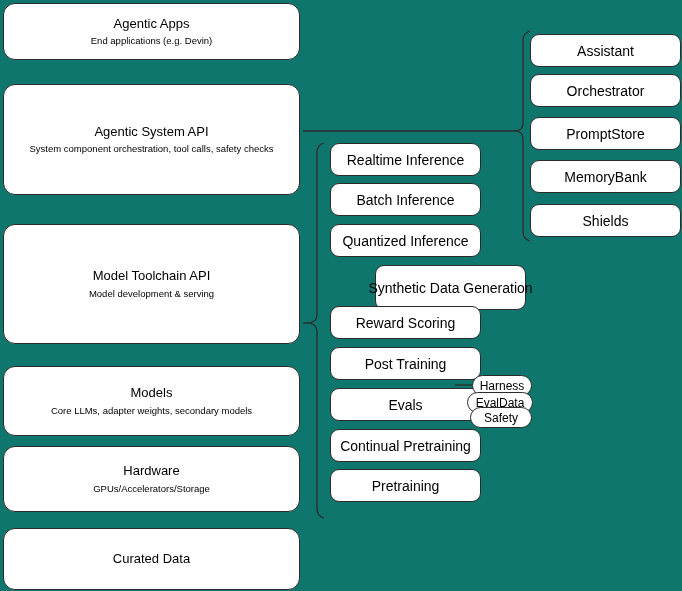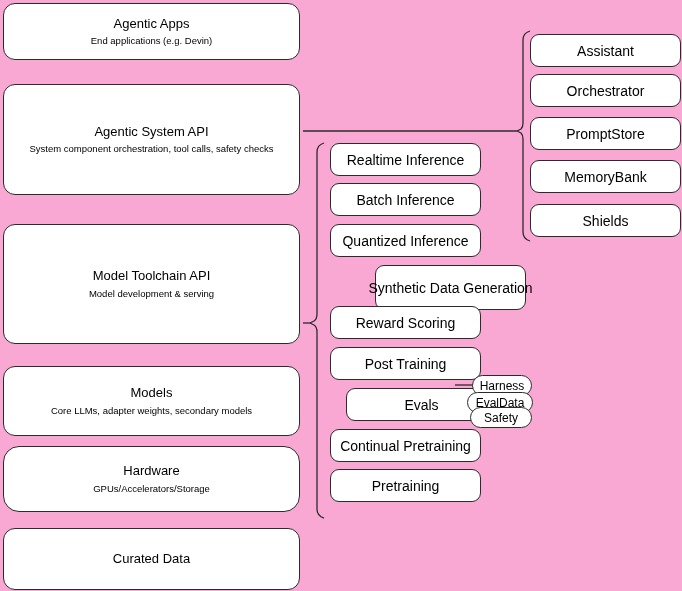--- a/index.html
+++ b/index.html
@@ -9,21 +9,21 @@
   }
   body {
     font-family: "Liberation Sans", sans-serif;
     color: #000000;
   }
   #canvas {
     position: relative;
     width: 682px;
     height: 591px;
     overflow: hidden;
-    background: #f9a8d4;
+    background: #0f766e;
   }
   .box {
     position: absolute;
     box-sizing: border-box;
     border: 1.4px solid #2b2b2b;
     border-radius: 12px;
     background: #ffffff;
     display: flex;
     flex-direction: column;
     align-items: center;
@@ -130,42 +130,42 @@
   <div class="box" style="left:3px; top:224px; width:297px; height:120px;">
     <div class="title">Model Toolchain API</div>
     <div class="subtitle">Model development &amp; serving</div>
   </div>
 
   <div class="box" style="left:3px; top:366px; width:297px; height:70px;">
     <div class="title">Models</div>
     <div class="subtitle">Core LLMs, adapter weights, secondary models</div>
   </div>
 
-  <div class="box" style="left:3px; top:446px; width:297px; height:66px;border-radius:16px;">
+  <div class="box" style="left:3px; top:446px; width:297px; height:66px;">
     <div class="title">Hardware</div>
     <div class="subtitle">GPUs/Accelerators/Storage</div>
   </div>
 
   <div class="box" style="left:3px; top:528px; width:297px; height:62px;">
     <div class="title">Curated Data</div>
   </div>
 
   <div class="stack-box" style="left:330px; top:143px; width:151px; height:33px;">Realtime Inference</div>
 
   <div class="stack-box" style="left:330px; top:183px; width:151px; height:33px;">Batch Inference</div>
 
   <div class="stack-box" style="left:330px; top:224px; width:151px; height:33px;">Quantized Inference</div>
 
   <div class="stack-box" style="left:330px; top:265px; width:151px; height:45px;margin-left:45px;">Synthetic Data Generation</div>
 
   <div class="stack-box" style="left:330px; top:306px; width:151px; height:33px;">Reward Scoring</div>
 
   <div class="stack-box" style="left:330px; top:347px; width:151px; height:33px;">Post Training</div>
 
-  <div class="stack-box" style="left:330px; top:388px; width:151px; height:33px;margin-left:16px;">Evals</div>
+  <div class="stack-box" style="left:330px; top:388px; width:151px; height:33px;">Evals</div>
 
   <div class="stack-box" style="left:330px; top:429px; width:151px; height:33px;">Continual Pretraining</div>
 
   <div class="stack-box" style="left:330px; top:469px; width:151px; height:33px;">Pretraining</div>
 
   <div class="pill" style="left:472px; top:375px; width:60px; height:21px;">Harness</div>
 
   <div class="pill" style="left:467px; top:392px; width:66px; height:21px;">EvalData</div>
 
   <div class="pill" style="left:470px; top:407px; width:62px; height:21px;">Safety</div>

